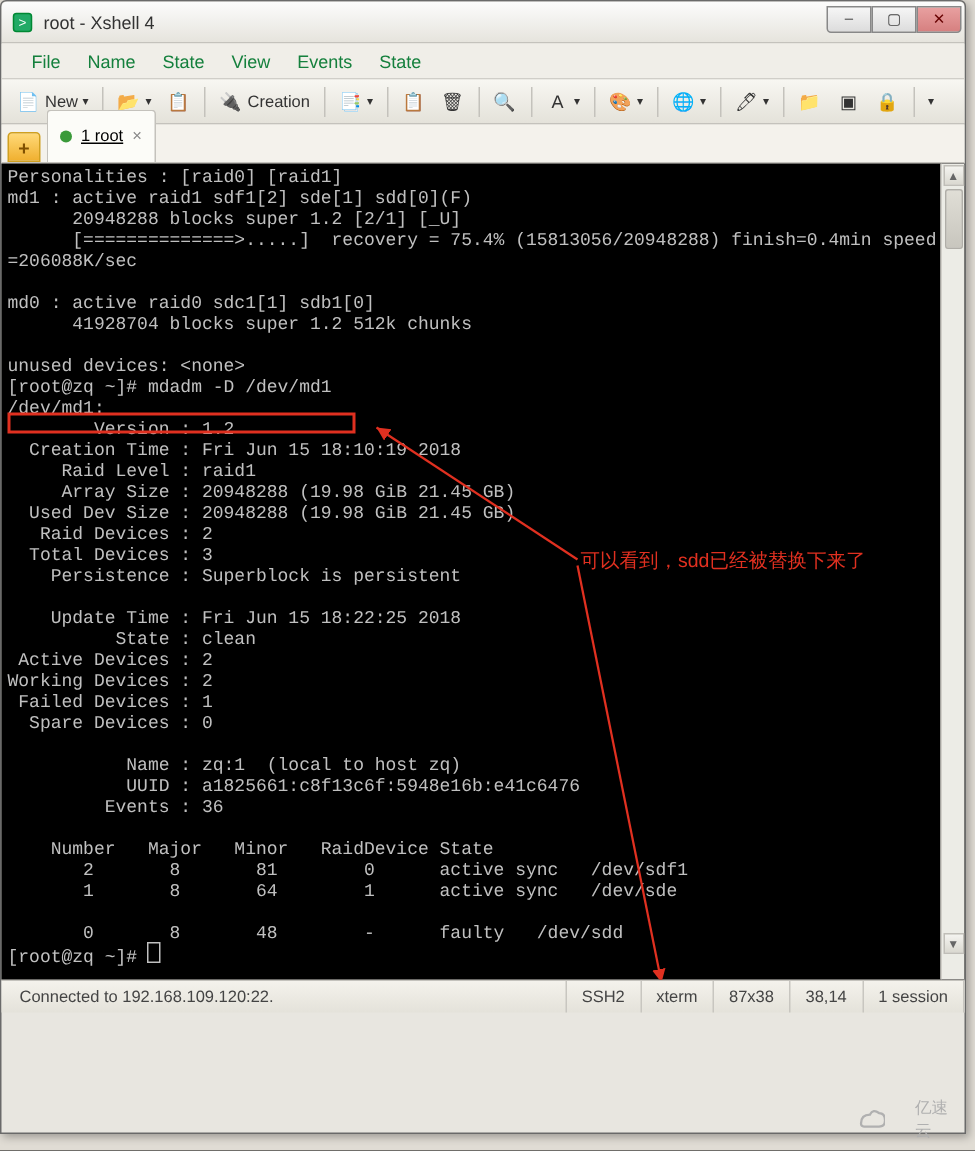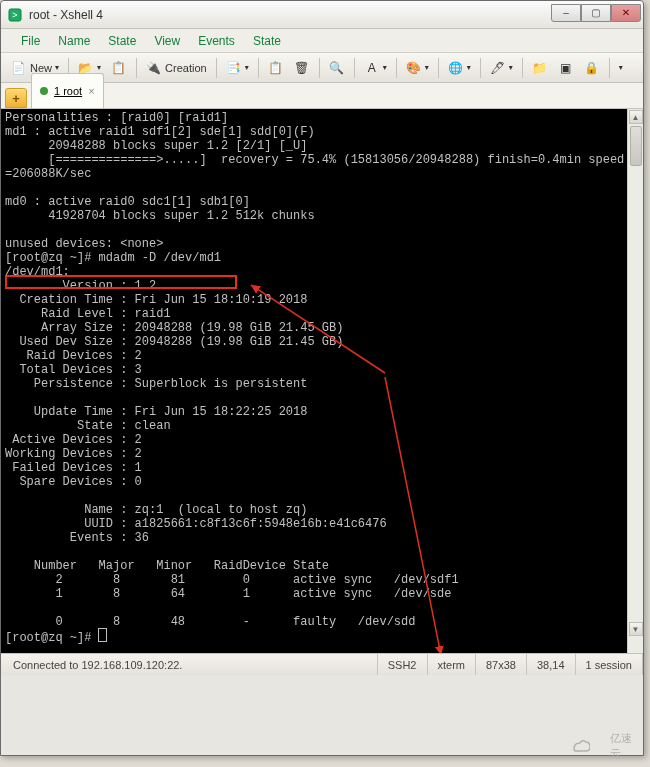--- a/index.html
+++ b/index.html
@@ -185,20 +185,21 @@
 
     Number   Major   Minor   RaidDevice State
        2       8       81        0      active sync   /dev/sdf1
        1       8       64        1      active sync   /dev/sde
 
        0       8       48        -      faulty   /dev/sdd
 [root@zq ~]# <span class="cursor"></span></div>
 
     <div class="cmd-highlight box1"></div>
     <div class="cmd-highlight box2"></div>
+    <div class="annot annot1">可以看到，sdd已经被替换下来了</div>
 
     <svg class="arrow" style="top:0;left:0" width="628" height="640">
       <defs>
           <marker id="ah" markerWidth="8" markerHeight="8" refX="6" refY="3" orient="auto">
             <path d="M0,0 L6,3 L0,6 Z" fill="#e03020"></path>
           </marker>
         </defs>
       <line x1="384" y1="264" x2="250" y2="176" stroke="#e03020" stroke-width="1.5" marker-end="url(#ah)"></line>
       <line x1="384" y1="268" x2="440" y2="546" stroke="#e03020" stroke-width="1.5" marker-end="url(#ah)"></line>
     </svg>

